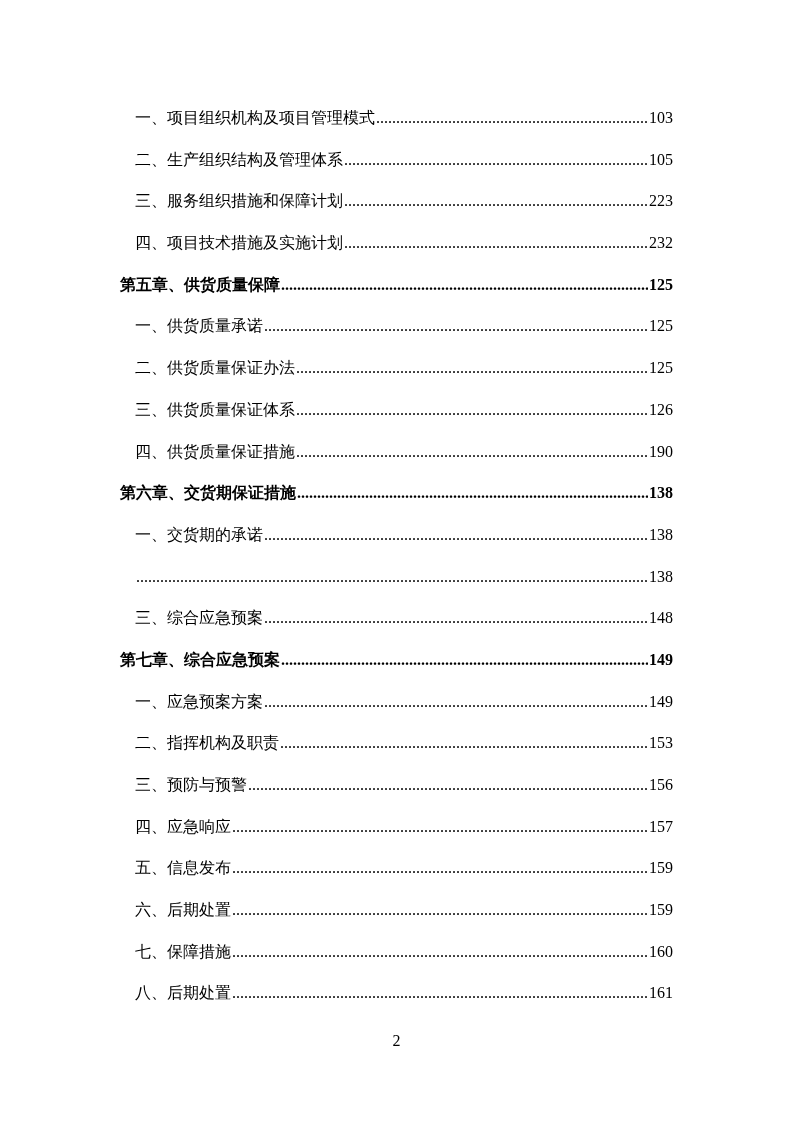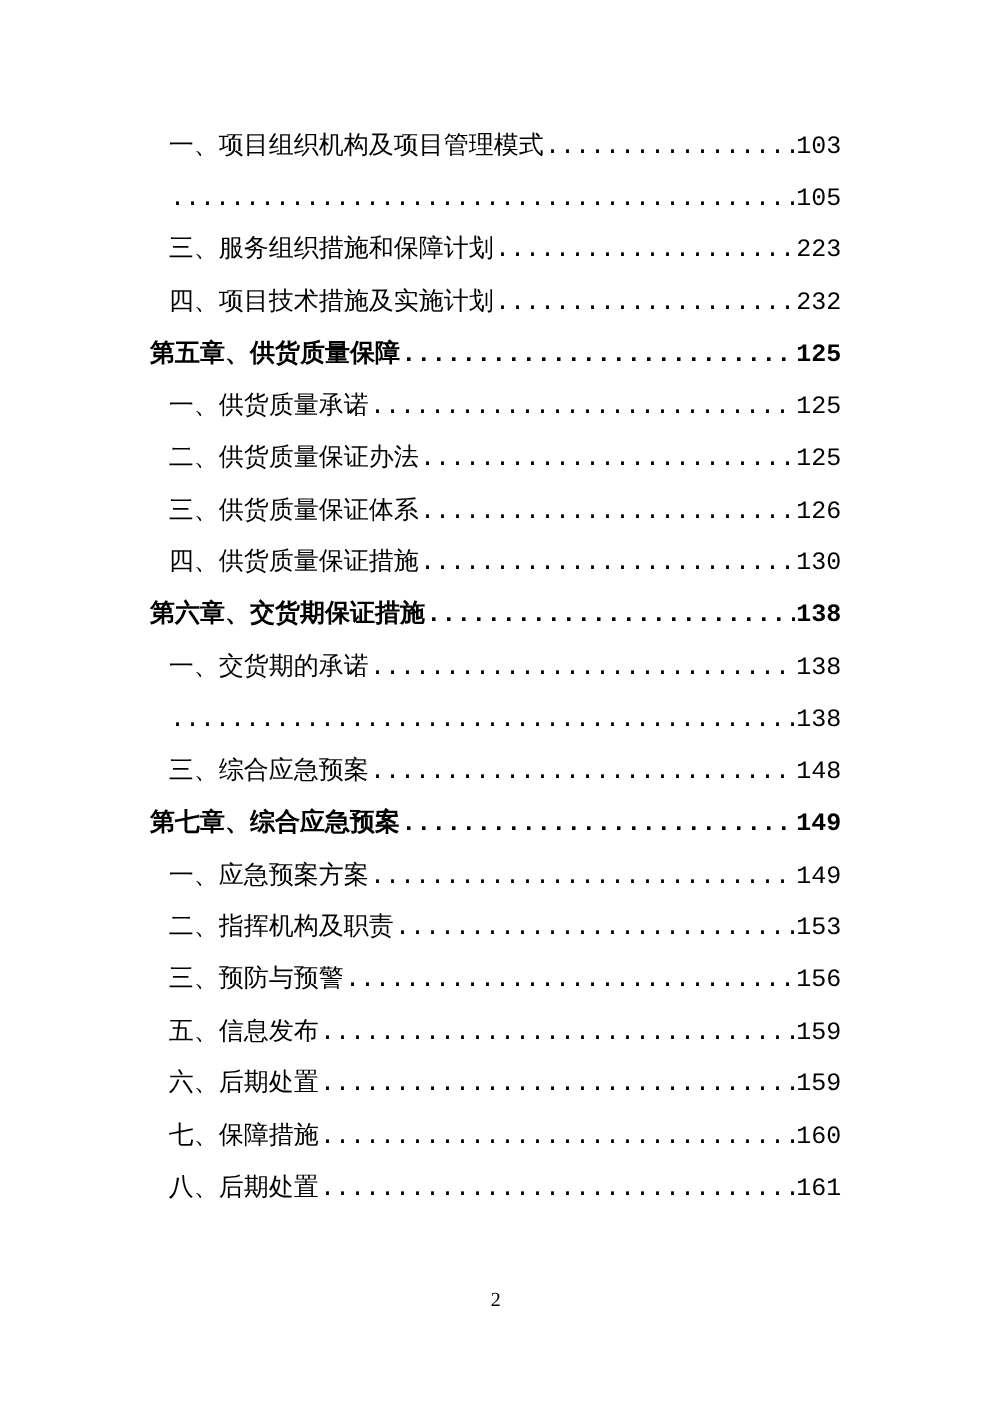--- a/index.html
+++ b/index.html
@@ -1,39 +1,40 @@
 <!DOCTYPE html>
 <html><head>
 <meta charset="utf-8">
 <style>
   html, body { margin: 0; padding: 0; background: #ffffff; }
   body { width: 793px; height: 1122px; position: relative; overflow: hidden;
          font-family: "Liberation Serif", "DejaVu Serif", serif; color: #000; }
   .toc { position: absolute; left: 120px; top: 97px; width: 553px; }
-  .toc-row { display: flex; align-items: flex-end; height: 41.7px; line-height: 41.7px;
-             font-size: 20px; white-space: nowrap; font-family: Liberation Mono, monospace; }
+  .toc-row { display: flex; align-items: flex-start; height: 41.7px; line-height: 41.7px;
+             font-size: 16px; white-space: nowrap; }
   .toc-row.sub { padding-left: 15px; }
   .toc-row.chapter { font-weight: bold; }
   .toc-row .label { flex: 0 0 auto; }
   .toc-row .dots { flex: 1 1 auto; overflow: hidden; margin: 0 1px; letter-spacing: 0px; }
   .toc-row .dots::before { content: "................................................................................................................................................................................"; }
   .toc-row .page { flex: 0 0 auto; }
   .page-number { position: absolute; left: 0; width: 793px; top: 1032px; text-align: center;
                  font-size: 16px; }
 </style>
 </head>
 <body>
 
 <div class="toc">
   <div class="toc-row sub">
       <span class="label">一、项目组织机构及项目管理模式</span>
       <span class="dots"></span>
       <span class="page">103</span>
     </div>
   <div class="toc-row sub">
+      <span class="label">二、生产组织结构及管理体系</span>
       <span class="dots"></span>
       <span class="page">105</span>
     </div>
   <div class="toc-row sub">
       <span class="label">三、服务组织措施和保障计划</span>
       <span class="dots"></span>
       <span class="page">223</span>
     </div>
   <div class="toc-row sub">
       <span class="label">四、项目技术措施及实施计划</span>
@@ -56,21 +57,21 @@
       <span class="page">125</span>
     </div>
   <div class="toc-row sub">
       <span class="label">三、供货质量保证体系</span>
       <span class="dots"></span>
       <span class="page">126</span>
     </div>
   <div class="toc-row sub">
       <span class="label">四、供货质量保证措施</span>
       <span class="dots"></span>
-      <span class="page">130</span>
+      <span class="page">190</span>
     </div>
   <div class="toc-row chapter">
       <span class="label">第六章、交货期保证措施</span>
       <span class="dots"></span>
       <span class="page">138</span>
     </div>
   <div class="toc-row sub">
       <span class="label">一、交货期的承诺</span>
       <span class="dots"></span>
       <span class="page">138</span>
@@ -98,20 +99,25 @@
       <span class="label">二、指挥机构及职责</span>
       <span class="dots"></span>
       <span class="page">153</span>
     </div>
   <div class="toc-row sub">
       <span class="label">三、预防与预警</span>
       <span class="dots"></span>
       <span class="page">156</span>
     </div>
   <div class="toc-row sub">
+      <span class="label">四、应急响应</span>
+      <span class="dots"></span>
+      <span class="page">157</span>
+    </div>
+  <div class="toc-row sub">
       <span class="label">五、信息发布</span>
       <span class="dots"></span>
       <span class="page">159</span>
     </div>
   <div class="toc-row sub">
       <span class="label">六、后期处置</span>
       <span class="dots"></span>
       <span class="page">159</span>
     </div>
   <div class="toc-row sub">

